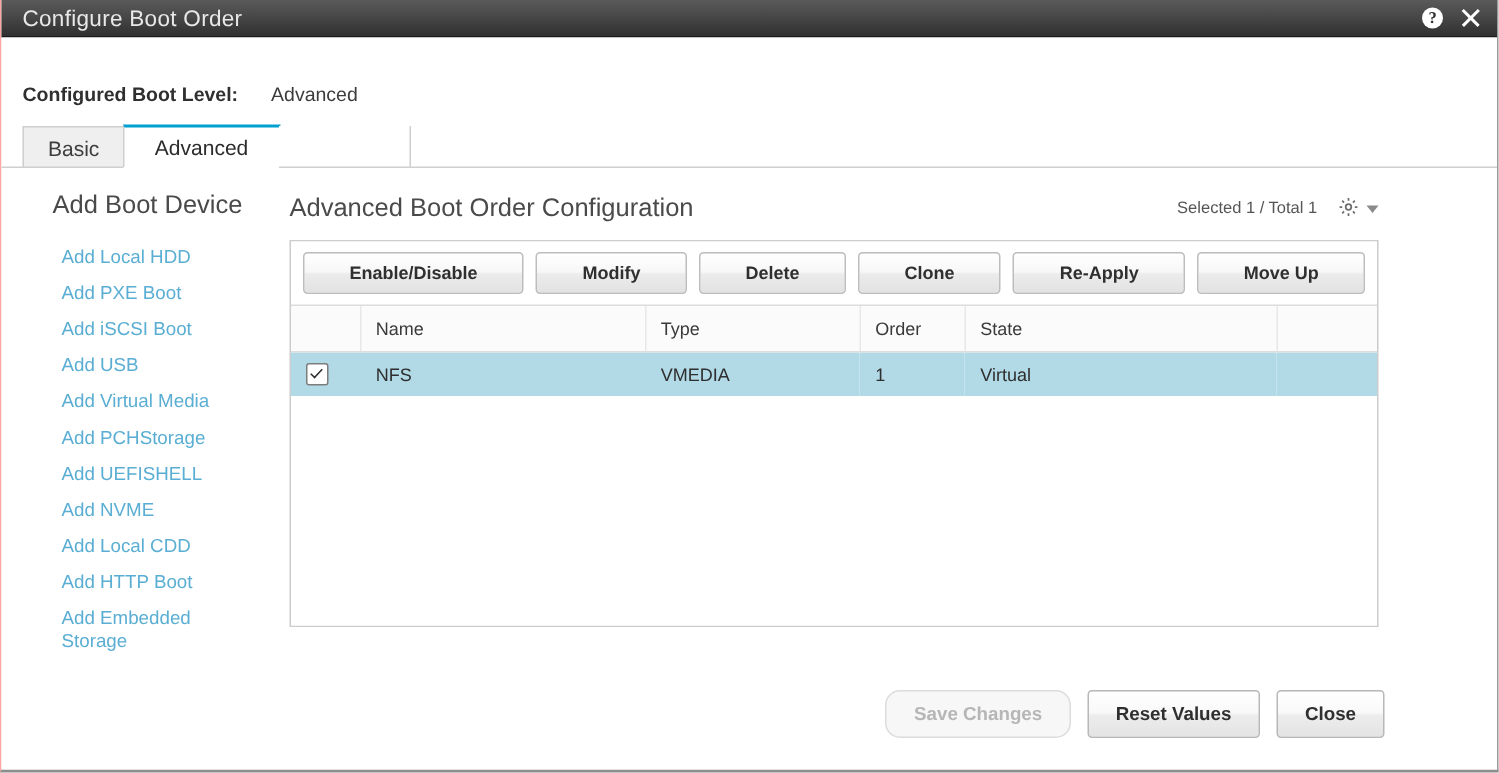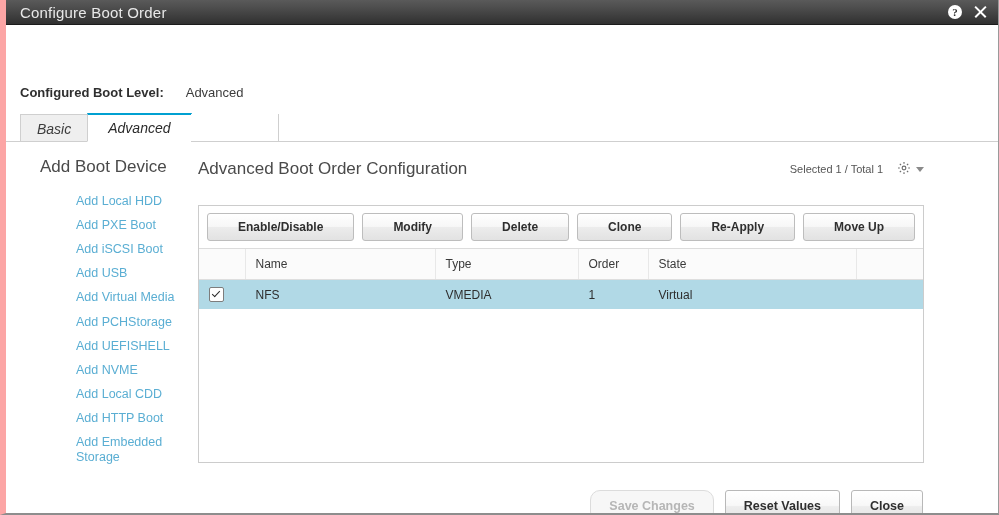--- a/index.html
+++ b/index.html
@@ -18,26 +18,25 @@
   }
 
   
   .window {
     position: absolute;
     left: 0; top: 0;
     width: 999px;
     height: 515px;
     background: #ffffff;
     box-sizing: border-box;
-    border-left: 6px solid #fca5a5;
+    border-left: 1px solid #fca5a5;
     border-right: 1px solid #9a9a9a;
     border-bottom: 2px solid #8d8d8d;
     display: flex;
     flex-direction: column;
-    gap: 40px;
   }
 
   
   .titlebar {
     height: 25px;
     min-height: 25px;
     background: linear-gradient(to bottom, #5a5a5a 0%, #4a4a4a 40%, #303030 100%);
     border-bottom: 1px solid #1b1b1b;
     display: flex;
     align-items: center;
@@ -95,36 +94,36 @@
   
   .bootlevel {
     padding: 20px 0 0 14px;
     display: flex;
     align-items: baseline;
     font-size: 13px;
   }
   .bootlevel-label {
     font-weight: bold;
     color: #2f2f2f;
+    margin-top: 10px;
   }
   .bootlevel-value {
     margin-left: 22px;
     color: #3c3c3c;
   }
 
   
   .tabstrip {
     margin-top: 13px;
     height: 29px;
     position: relative;
     display: flex;
     align-items: flex-end;
     padding-left: 14px;
     box-sizing: border-box;
-    font-style: italic;
   }
   .tabstrip:after {
     content: "";
     position: absolute;
     left: 0; right: 0; bottom: 0;
     height: 1px;
     background: #cfcfcf;
     z-index: 0;
   }
   .tab {
@@ -186,34 +185,33 @@
   }
   .sidebar-link {
     display: block;
     color: #5aaed3;
     font-size: 12.5px;
     line-height: 15px;
     padding: 4.6px 0 4.6px 6px;
     cursor: pointer;
     text-decoration: none;
     max-width: 112px;
-    margin-left: 30px;
   }
 
   
   .main {
     flex: 1;
     padding-right: 81px;
     box-sizing: border-box;
   }
   .main-head {
     display: flex;
     align-items: center;
     height: 24px;
-    margin-bottom: 24px;
+    margin-bottom: 9px;
   }
   .main-title {
     font-size: 17px;
     color: #4a4a4a;
     font-weight: 400;
     flex: 1;
     white-space: nowrap;
   }
   .counts {
     font-size: 11px;

